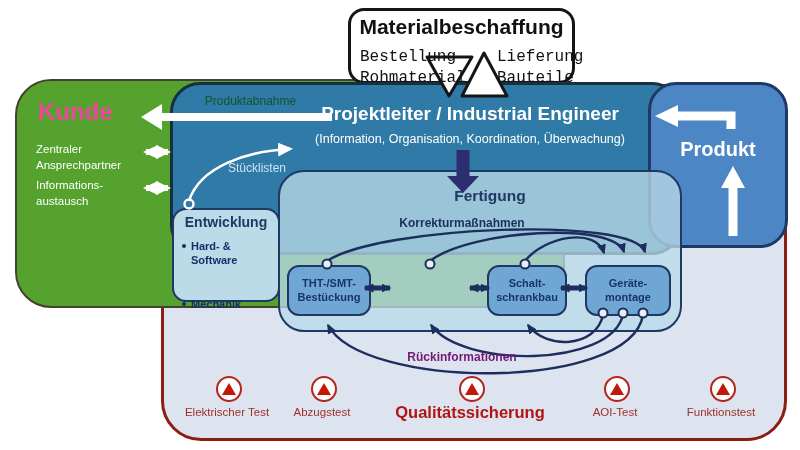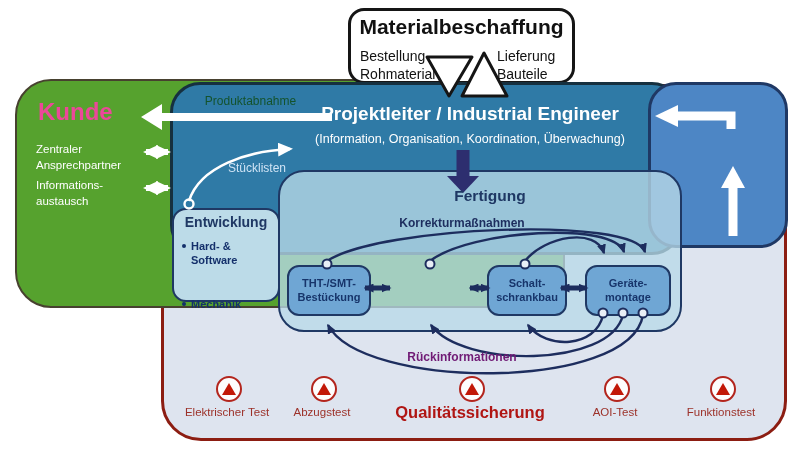--- a/index.html
+++ b/index.html
@@ -22,21 +22,21 @@
   .fertigung-panel{left:278px;top:170px;width:404px;height:162px;border:2.5px solid #1f3864;
                    border-radius:26px;background:rgba(184,218,232,0.78);}
   .entwicklung-panel{left:172px;top:208px;width:108px;height:94px;border:2.5px solid #1f3864;
                      border-radius:14px;background:#bcdbe8;}
   
   .station{position:absolute;top:265px;height:47px;border:2.5px solid #1f3864;border-radius:12px;
            background:#6fa6d4;display:flex;align-items:center;justify-content:center;
            color:#17356b;font-weight:bold;font-size:11px;line-height:1.22;text-align:center;}
   
   .t-material{left:352px;top:15px;width:219px;text-align:center;font-size:21px;font-weight:bold;color:#111;}
-  .t-note{font-size:14px;line-height:1.3;color:#111;}
+  .t-note{font-size:16px;line-height:1.3;color:#111;font-family:Liberation Mono, monospace;}
   .t-kunde{left:38px;top:98px;font-size:24px;font-weight:bold;color:#ec4899;}
   .t-kitem{font-size:11.5px;line-height:1.4;color:#fff;}
   .t-pl{left:250px;top:103px;width:440px;text-align:center;font-size:19px;font-weight:bold;color:#fff;}
   .t-plsub{left:250px;top:132px;width:440px;text-align:center;font-size:12.5px;color:#fff;}
   .t-prodabn{left:168px;top:94px;width:165px;text-align:center;font-size:12px;color:#14532d;}
   .t-stueck{left:212px;top:161px;font-size:12px;color:#cfe3f5;margin-left:16px;}
   .t-produkt{left:658px;top:138px;width:120px;text-align:center;font-size:20px;font-weight:bold;color:#fff;}
   .t-entw{left:172px;top:214px;width:108px;text-align:center;font-size:14px;font-weight:bold;color:#1f3864;}
   .t-eitem{font-size:11px;line-height:1.25;color:#14306b;font-weight:bold;position:relative;padding-left:10px;}
   .t-eitem::before{content:"";position:absolute;left:1px;top:4px;width:4px;height:4px;border-radius:50%;background:#14306b;}
@@ -132,20 +132,21 @@
   <div class="abs t-kitem pre" style="left:36px;top:141px;">Zentraler
 Ansprechpartner</div>
   <div class="abs t-kitem pre" style="left:36px;top:177px;">Informations-
 austausch</div>
 
   <div class="abs t-pl">Projektleiter / Industrial Engineer</div>
   <div class="abs t-plsub">(Information, Organisation, Koordination, Überwachung)</div>
   <div class="abs t-prodabn">Produktabnahme</div>
   <div class="abs t-stueck">Stücklisten</div>
 
+  <div class="abs t-produkt">Produkt</div>
 
   <div class="abs t-entw">Entwicklung</div>
   <div class="abs t-eitem pre" style="left:181px;top:240px;">Hard- &amp;
 Software</div>
   <div class="abs t-eitem pre" style="left:181px;top:270px;">Mechanik</div>
 
   <div class="abs t-fert">Fertigung</div>
   <div class="abs t-korr">Korrekturmaßnahmen</div>
   <div class="abs t-rueck">Rückinformationen</div>
 

